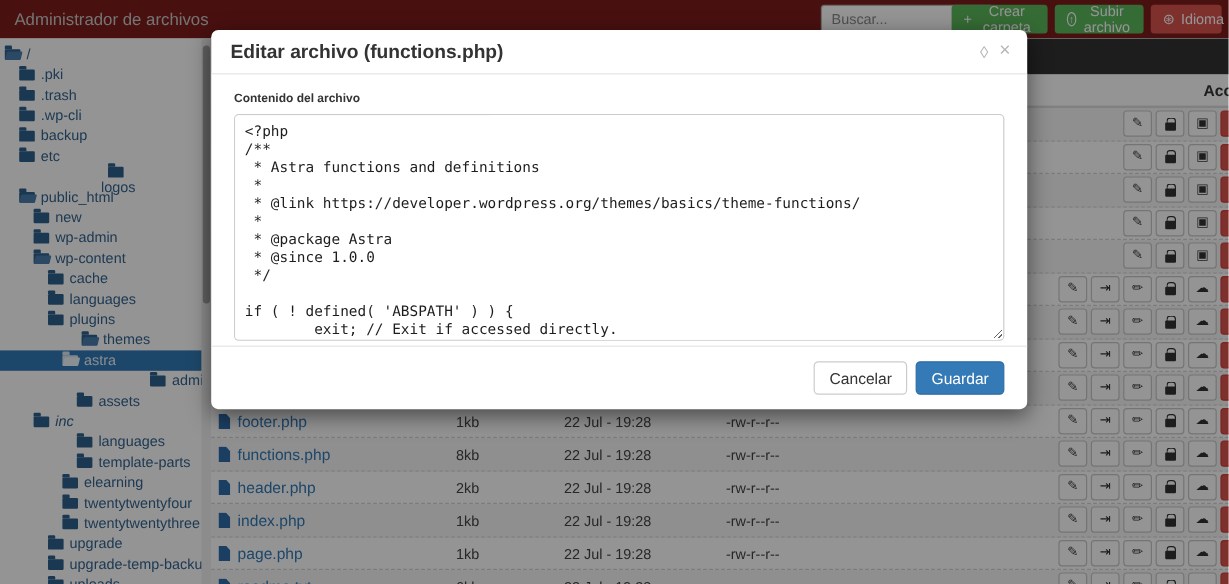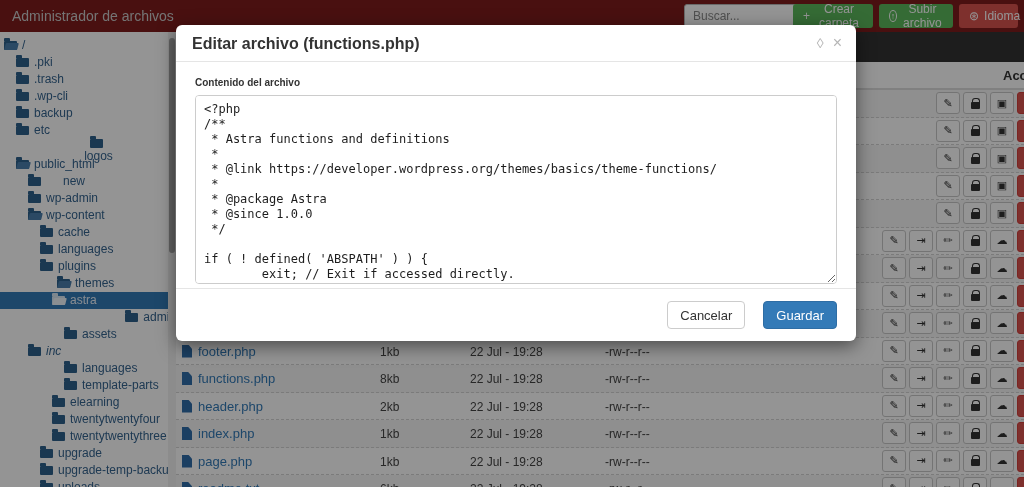--- a/index.html
+++ b/index.html
@@ -58,21 +58,21 @@
   .modal-header { position:relative; height:37px; border-bottom:1px solid #e5e5e5; padding:10px 16px; }
   .modal-title { font-size:16px; font-weight:bold; color:#333; }
   .mh-icons { position:absolute; right:14px; top:10px; display:flex; gap:9px; align-items:center; }
   .mh-icon { color:#b5b5b5; font-size:14px; cursor:pointer; line-height:1; background:none; border:none; font-family:"Liberation Sans",sans-serif; }
   .modal-body { padding:15px 19px 10px 19px; }
   .field-label { font-size:10px; font-weight:bold; color:#333; margin-bottom:7px; }
   .code-area { width:100%; height:189px; border:1px solid #ccc; border-radius:4px; resize:both; font-family:"DejaVu Sans Mono","Liberation Mono",monospace; font-size:12px; line-height:15px; color:#1d1d1d; padding:6px 8px; outline:none; white-space:pre; overflow:auto; }
   .code-area::-webkit-scrollbar { width:11px; height:11px; }
   .code-area::-webkit-scrollbar-track { background:#fbfbfb; border-left:1px solid #e3e3e3; }
   .code-area::-webkit-scrollbar-thumb { background:#c4cdd4; }
-  .modal-footer { position:absolute; bottom:0; left:0; right:0; height:53px; border-top:1px solid #e5e5e5; display:flex; justify-content:flex-end; align-items:center; gap:18px; padding:0 19px; }
+  .modal-footer { position:absolute; bottom:0; left:0; right:0; height:53px; border-top:1px solid #e5e5e5; display:flex; justify-content:flex-end; align-items:center; gap:7px; padding:0 19px; }
   .btn { height:28px; padding:0 12px; border-radius:4px; font-size:13px; font-family:"Liberation Sans",sans-serif; cursor:pointer; }
   .btn-default { background:#fff; border:1px solid #ccc; color:#333; }
   .btn-primary { background:#337ab7; border:1px solid #2e6da4; color:#fff; }
 </style>
 </head>
 <body>
 
 <div id="stage">
 
   <div class="topbar">
@@ -119,21 +119,21 @@
           <span class="tree-label">etc</span>
         </div>
         <div class="tree-item" style="padding-left: 16px; flex-direction: column;">
           <span class="fold"></span>
           <span class="tree-label">logos</span>
         </div>
         <div class="tree-item" style="padding-left: 16px;">
           <span class="fold open"></span>
           <span class="tree-label">public_html</span>
         </div>
-        <div class="tree-item" style="padding-left: 28px; gap: 17px;">
+        <div class="tree-item" style="padding-left: 28px;">
           <span class="fold"></span>
           <span class="tree-label">new</span>
         </div>
         <div class="tree-item" style="padding-left: 28px;">
           <span class="fold"></span>
           <span class="tree-label">wp-admin</span>
         </div>
         <div class="tree-item" style="padding-left: 28px;">
           <span class="fold open"></span>
           <span class="tree-label">wp-content</span>
@@ -143,21 +143,21 @@
           <span class="tree-label">cache</span>
         </div>
         <div class="tree-item" style="padding-left: 40px;">
           <span class="fold"></span>
           <span class="tree-label">languages</span>
         </div>
         <div class="tree-item" style="padding-left: 40px;">
           <span class="fold"></span>
           <span class="tree-label">plugins</span>
         </div>
-        <div class="tree-item" style="padding-left: 57px;">
+        <div class="tree-item" style="padding-left: 17px; justify-content: center;">
           <span class="fold open"></span>
           <span class="tree-label">themes</span>
         </div>
         <div class="tree-item selected" style="padding-left: 52px;">
           <span class="fold open"></span>
           <span class="tree-label">astra</span>
         </div>
         <div class="tree-item" style="padding-left: 64px; justify-content: flex-end;">
           <span class="fold"></span>
           <span class="tree-label">admin</span>

